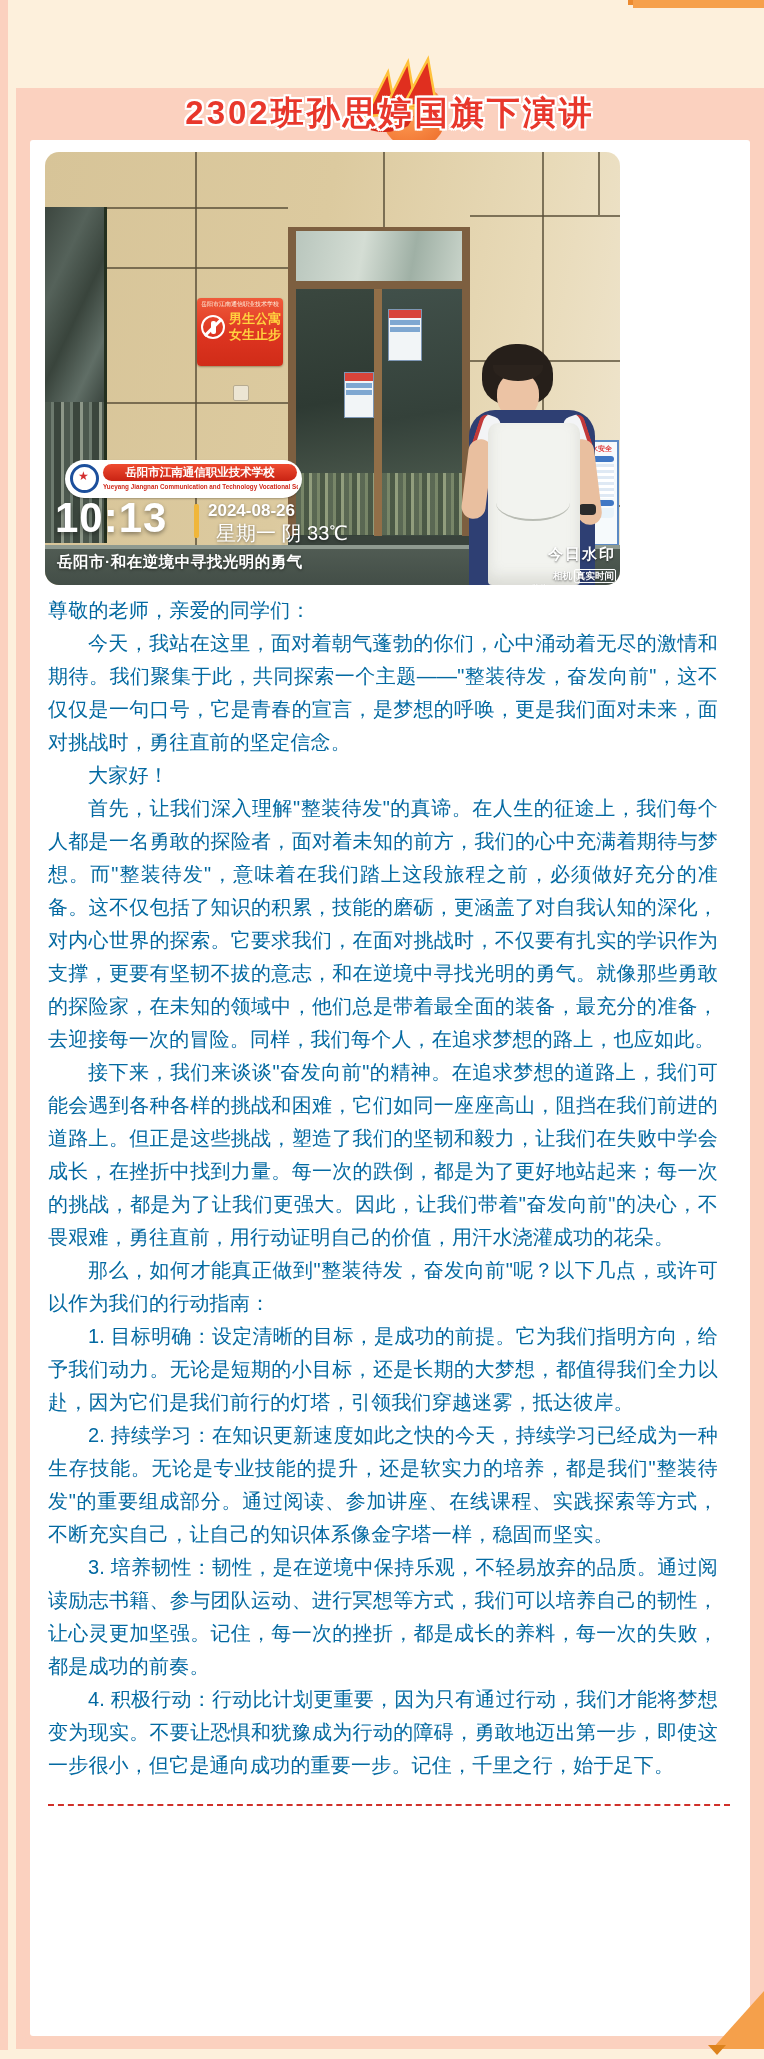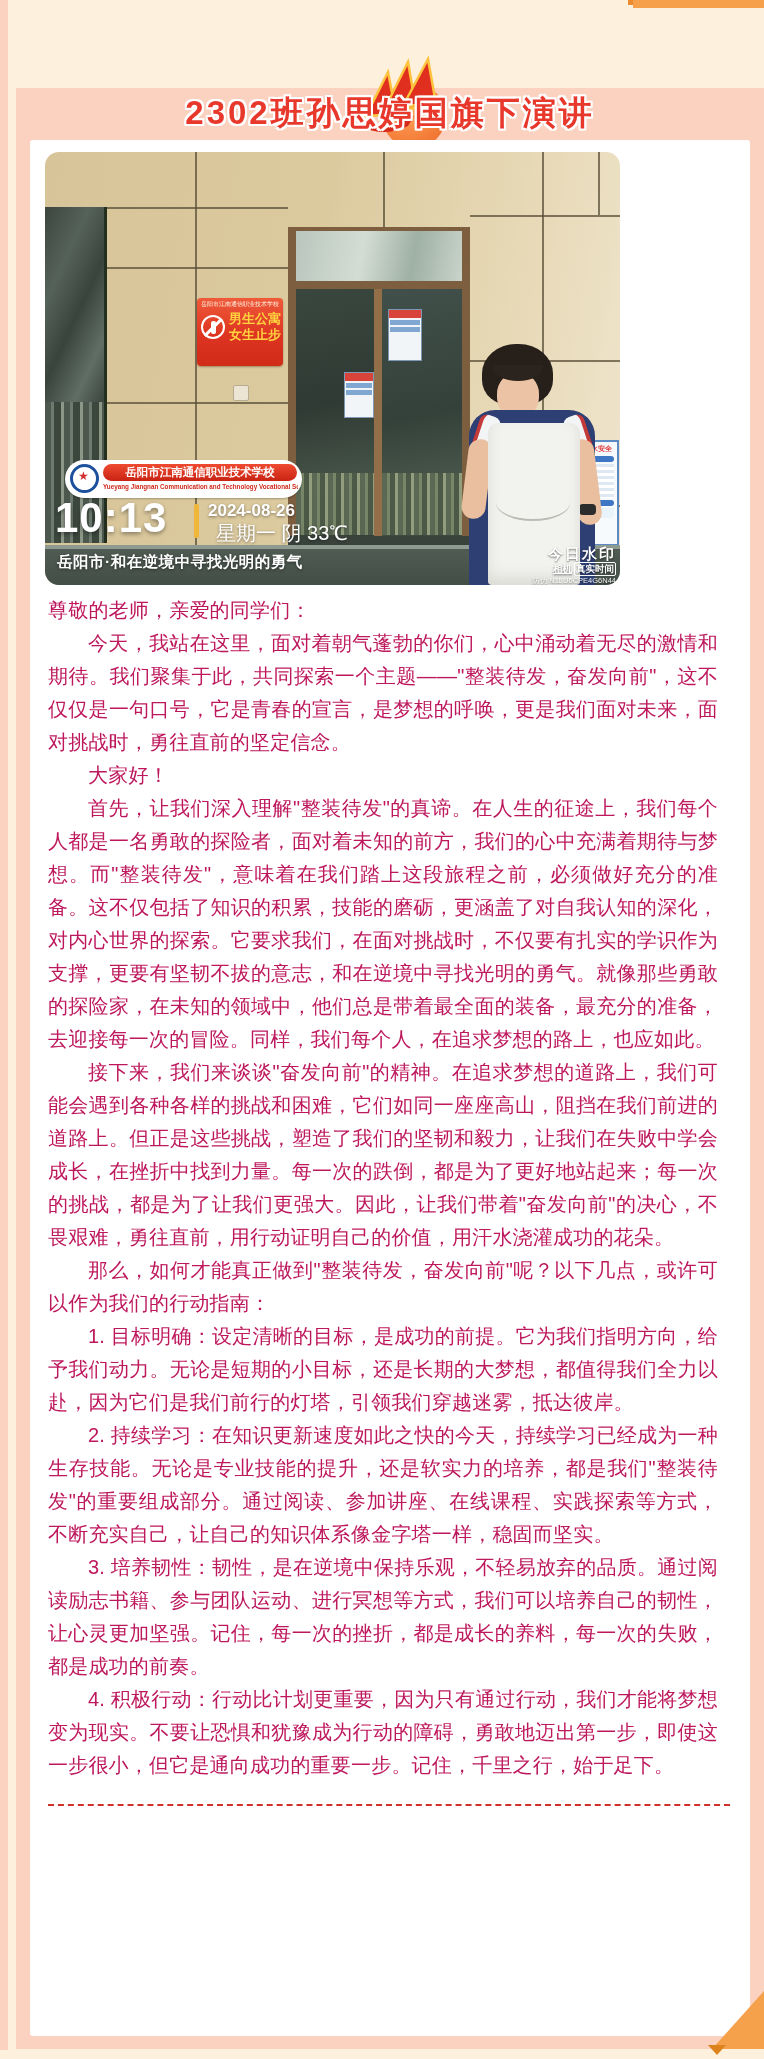--- a/index.html
+++ b/index.html
@@ -88,27 +88,27 @@
   .wm-school-band { position:absolute; left:38px; top:4px; right:5px; height:17px; border-radius:9px;
     background:linear-gradient(180deg,#ef4b31,#c92313); color:#fff; font-weight:700; font-size:11.5px; line-height:17px; text-align:center; white-space:nowrap; }
   .wm-school-en { position:absolute; left:38px; top:23px; right:4px; color:#d0281a; font-size:6.3px; line-height:8px; text-align:center; white-space:nowrap; overflow:hidden; font-weight:700; }
   .wm-time { left:10px; top:342px; font-size:42px; font-weight:700; letter-spacing:1px; text-shadow:0 2px 4px rgba(0,0,0,.4); }
   .wm-bar { left:149px; top:352px; width:5px; height:34px; background:#f0b63a; border-radius:2px; }
   .wm-date { left:163px; top:349px; font-size:17px; font-weight:600; text-shadow:0 1px 3px rgba(0,0,0,.45); }
   .wm-week { left:163px; top:368px; font-size:20px; text-shadow:0 1px 3px rgba(0,0,0,.45);margin-left:8px; }
   .wm-loc { left:12px; top:400px; font-size:15.5px; font-weight:600; text-shadow:0 1px 3px rgba(0,0,0,.5); letter-spacing:.5px; }
   .wm-brand { right:4px; top:394px; text-align:right; text-shadow:0 1px 2px rgba(0,0,0,.55); }
   .wm-brand .b1 { font-size:15px; font-weight:800; letter-spacing:2px; line-height:15px; }
-  .wm-brand .b2 { font-size:9.5px; font-weight:700; line-height:12px; margin-top:1px;text-decoration:underline; }
+  .wm-brand .b2 { font-size:9.5px; font-weight:700; line-height:12px; margin-top:8px; }
   .wm-brand .b2 .tag { display:inline-block; border:1px solid #fff; border-radius:2px; padding:0 1px; margin-left:2px; }
   .wm-brand .b3 { font-size:7.5px; line-height:9px; opacity:.95; }
 
   
   .article-title { margin-top:15px; text-align:center; font-size:23px; font-weight:800; color:#151515; letter-spacing:1px; }
-  .article-body { margin-top:9px; padding:0 32px 0 18px; font-size:20px; line-height:33px; color:#be185d; text-align:justify; letter-spacing:.2px; }
+  .article-body { margin-top:9px; padding:0 32px 0 18px; font-size:20px; line-height:33px; color:#0369a1; text-align:justify; letter-spacing:.2px; }
   .article-body p { margin:0; }
   .article-body p.indent { text-indent:2em; }
   .dashed-divider { margin:22px 20px 0 18px; border-top:2px dashed #d0302a; height:0; }
 
   .corner-fold { position:absolute; right:0; top:1991px; width:0; height:0; border-left:52px solid transparent; border-bottom:58px solid #f5a04b; z-index:3; }
   .corner-notch { position:absolute; right:38px; top:2045px; width:0; height:0; border-left:9px solid transparent; border-right:9px solid transparent; border-top:10px solid #dd831d; z-index:3; }
 </style>
 </head>
 <body>
 

